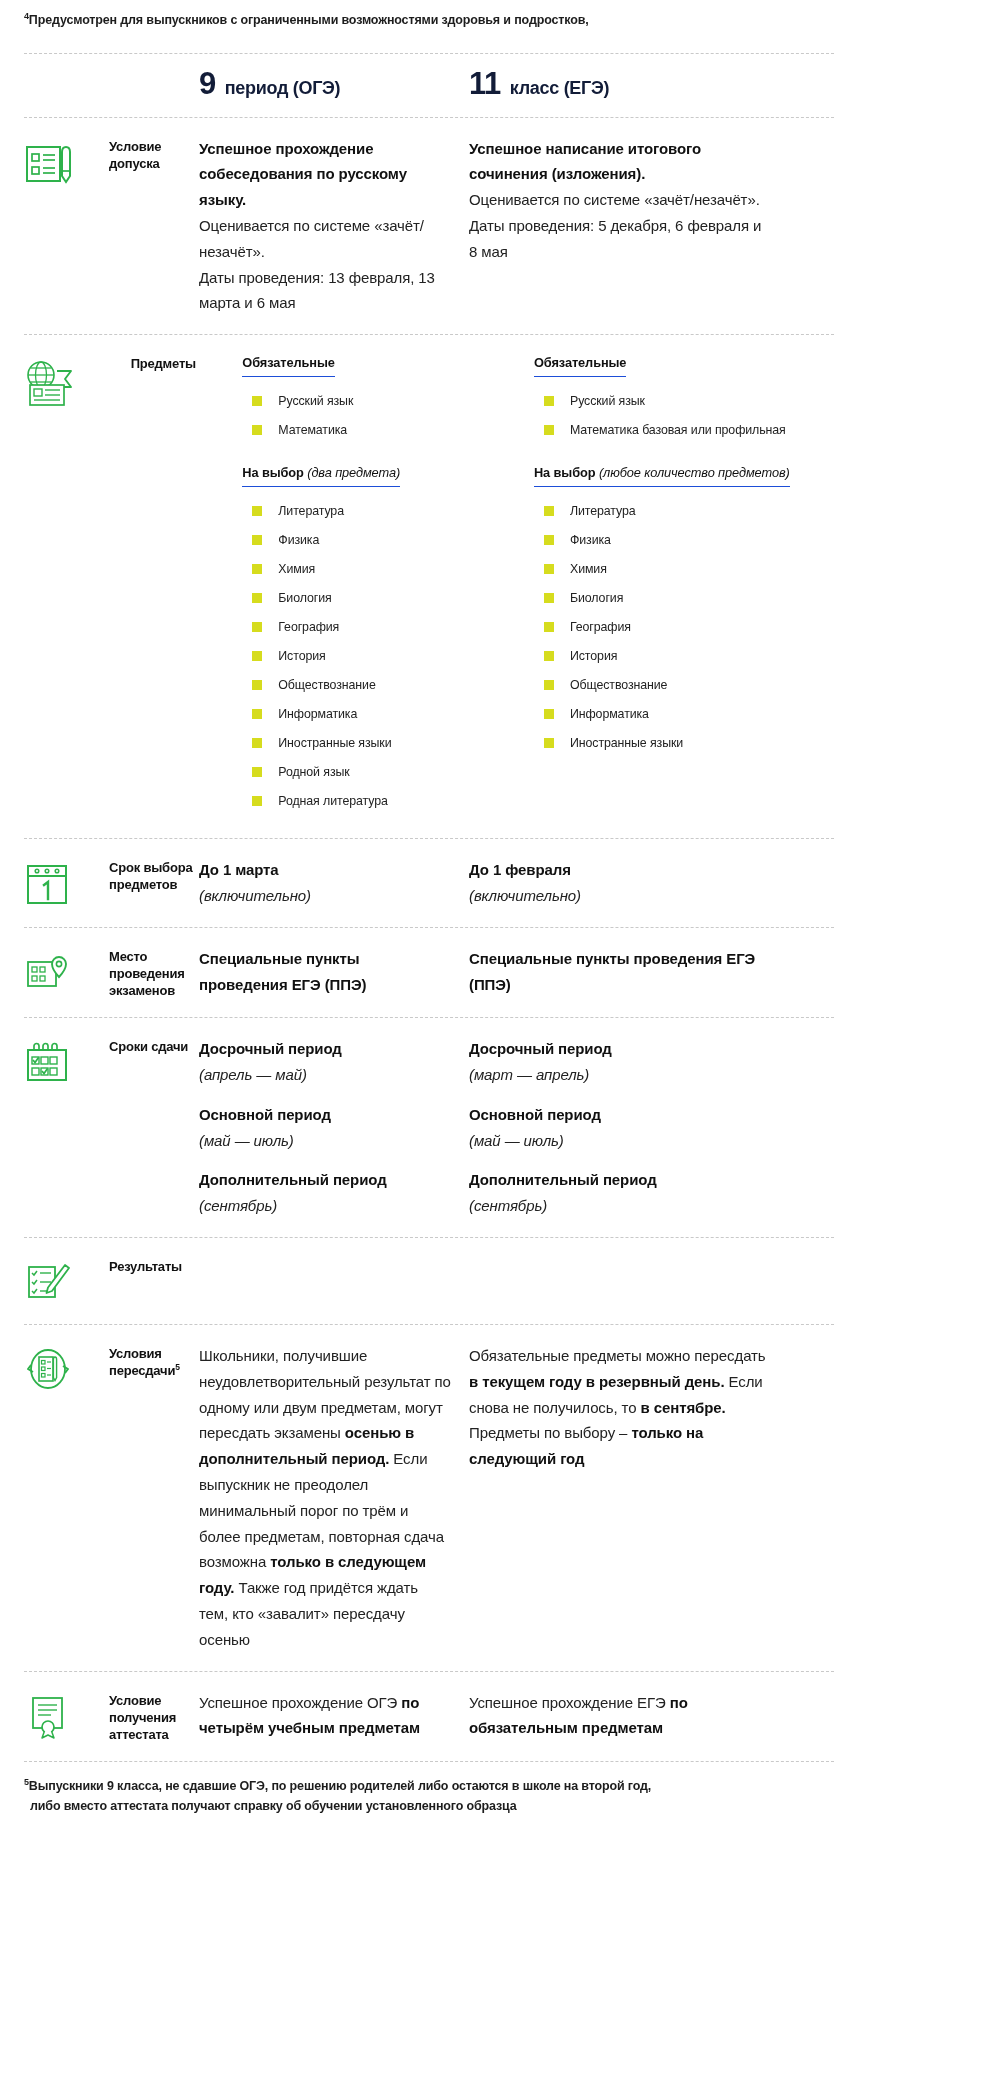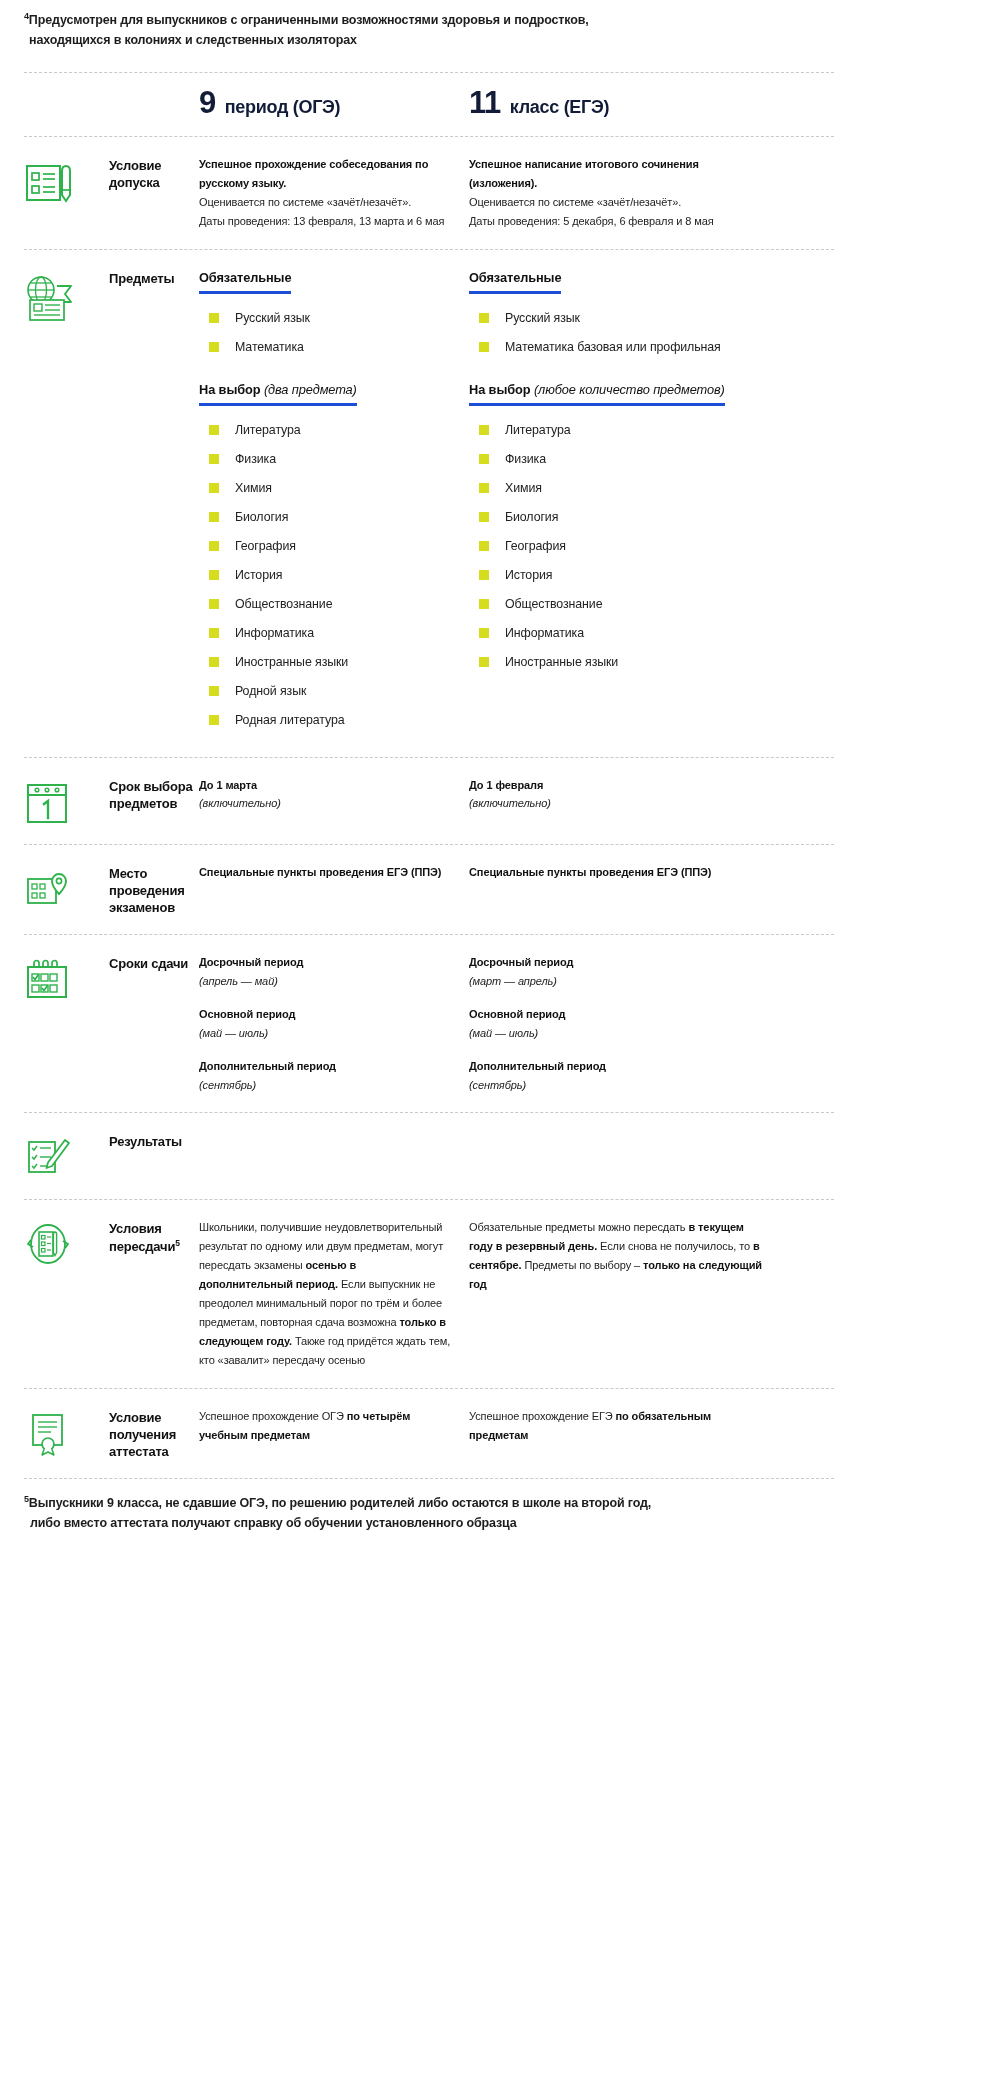--- a/index.html
+++ b/index.html
@@ -83,35 +83,35 @@
   .htxt {
     font-size: 18px;
     font-weight: 800;
     color: #121c38;
     margin-left: 9px;
     letter-spacing: -0.3px;
     line-height: 1;
   }
 
   
-  .tb { font-size: 11px; line-height: 1.72; color: #222; letter-spacing: -0.1px; }
+  .tb { font-size: 15px; line-height: 1.72; color: #222; letter-spacing: -0.1px; }
   .tb b, .tb strong { font-weight: 700; color: #111; }
   .tb i, .tb em { font-style: italic; }
   .tb .bold { font-weight: 700; color: #111; }
   .tb .blk { margin-bottom: 14px; }
   .tb .blk:last-child { margin-bottom: 0; }
 
   
   .subhead {
     font-size: 12.8px;
     font-weight: 700;
     color: #111;
     padding-bottom: 6px;
     display: inline-block;
-    border-bottom: 3px solid #1d4ed8;
+    border-bottom: 1px solid #1d4ed8;
     margin-bottom: 17px;
     letter-spacing: -0.1px;
   }
   .subhead .note { font-weight: 400; font-style: italic; }
 
   .subjlist { list-style: none; }
   .subjitem {
     display: flex;
     align-items: center;
     margin-bottom: 15px;
@@ -134,21 +134,20 @@
   .ico-sm { width: 48px; height: 48px; display: block; }
   svg { display: block; }
 </style>
 </head>
 <body>
 
 <div class="page">
 
   <div class="topnote">
     <div><sup>4</sup><span>Предусмотрен для выпускников с ограниченными возможностями здоровья и подростков,</span></div>
-    <div style="padding-left:5px;"><span>находящихся в колониях и следственных изоляторах</span></div>
   </div>
 
   <div style="height:22px;"></div>
   <div class="dashed"></div>
 
   <div class="headrow">
     <div class="hgap"></div>
     <div class="hcell c1">
       <span class="hnum">9</span>
       <span class="htxt">период (ОГЭ)</span>
@@ -188,21 +187,21 @@
     </div>
     <div class="col-c2 tb">
       <div class="bold" style="margin-bottom:0;">Успешное написание итогового сочинения (изложения).</div>
       <div>Оценивается по системе «зачёт/незачёт».</div>
       <div>Даты проведения: 5 декабря, 6 февраля и 8 мая</div>
     </div>
   </div>
 
   <div class="dashed"></div>
 
-  <div class="row" style="padding-bottom:30px;">
+  <div class="row" style="padding-bottom:30px;justify-content:space-between;">
     <div class="col-icon">
       <svg class="ico" viewBox="0 0 56 56">
         <circle cx="17" cy="20" r="13" fill="none" stroke="#2eb24b" stroke-width="1.6"></circle>
         <ellipse cx="17" cy="20" rx="5.5" ry="13" fill="none" stroke="#2eb24b" stroke-width="1.3"></ellipse>
         <line x1="4" y1="20" x2="30" y2="20" stroke="#2eb24b" stroke-width="1.3"></line>
         <line x1="6.5" y1="13" x2="27.5" y2="13" stroke="#2eb24b" stroke-width="1.3"></line>
         <line x1="6.5" y1="27" x2="27.5" y2="27" stroke="#2eb24b" stroke-width="1.3"></line>
         <path d="M33 16 h14 l-6 8 l6 8 h-14" fill="none" stroke="#2eb24b" stroke-width="1.9" stroke-linejoin="round"></path>
         <rect x="6" y="30" width="34" height="20" fill="#fff" stroke="#2eb24b" stroke-width="1.7"></rect>
         <rect x="10" y="34" width="8" height="7" fill="none" stroke="#2eb24b" stroke-width="1.4"></rect>

